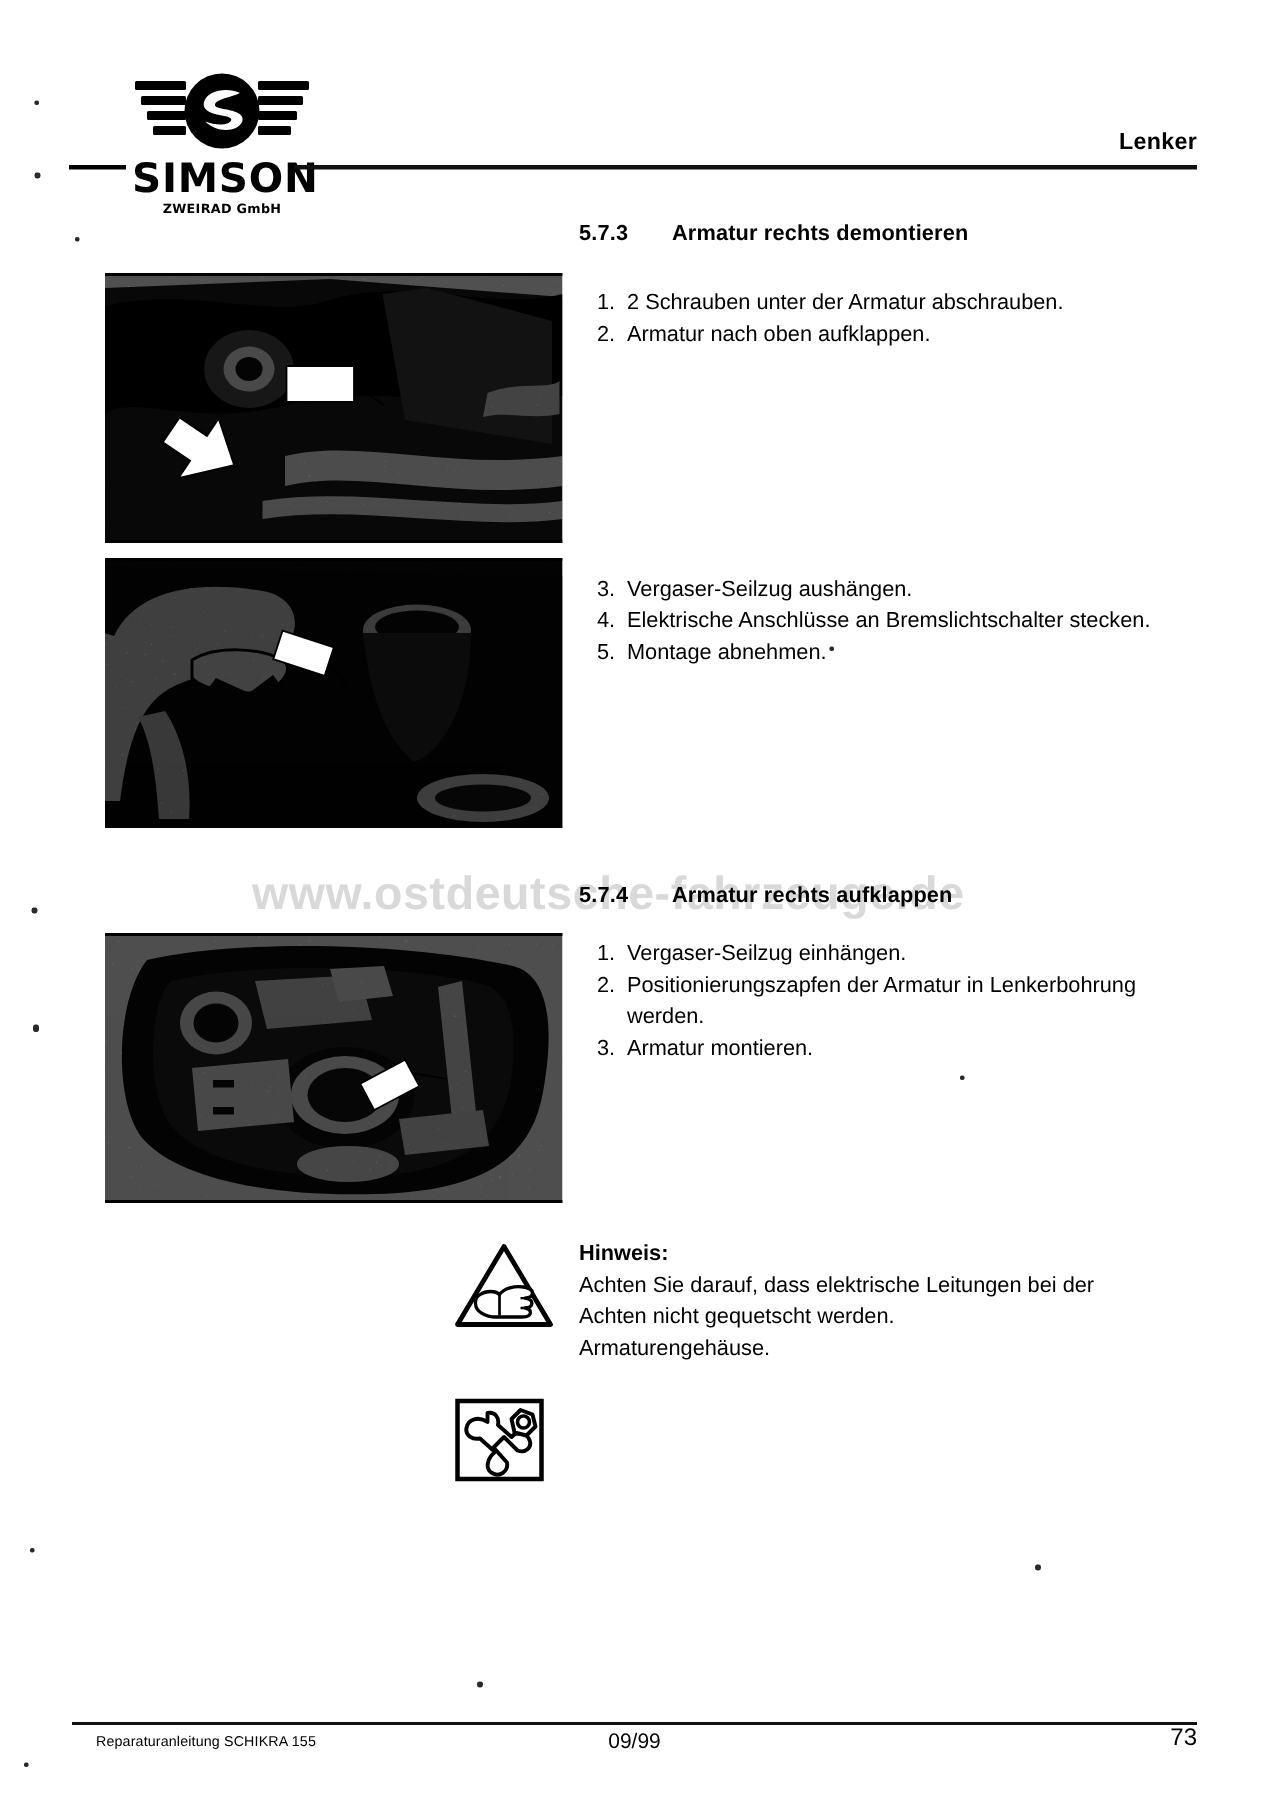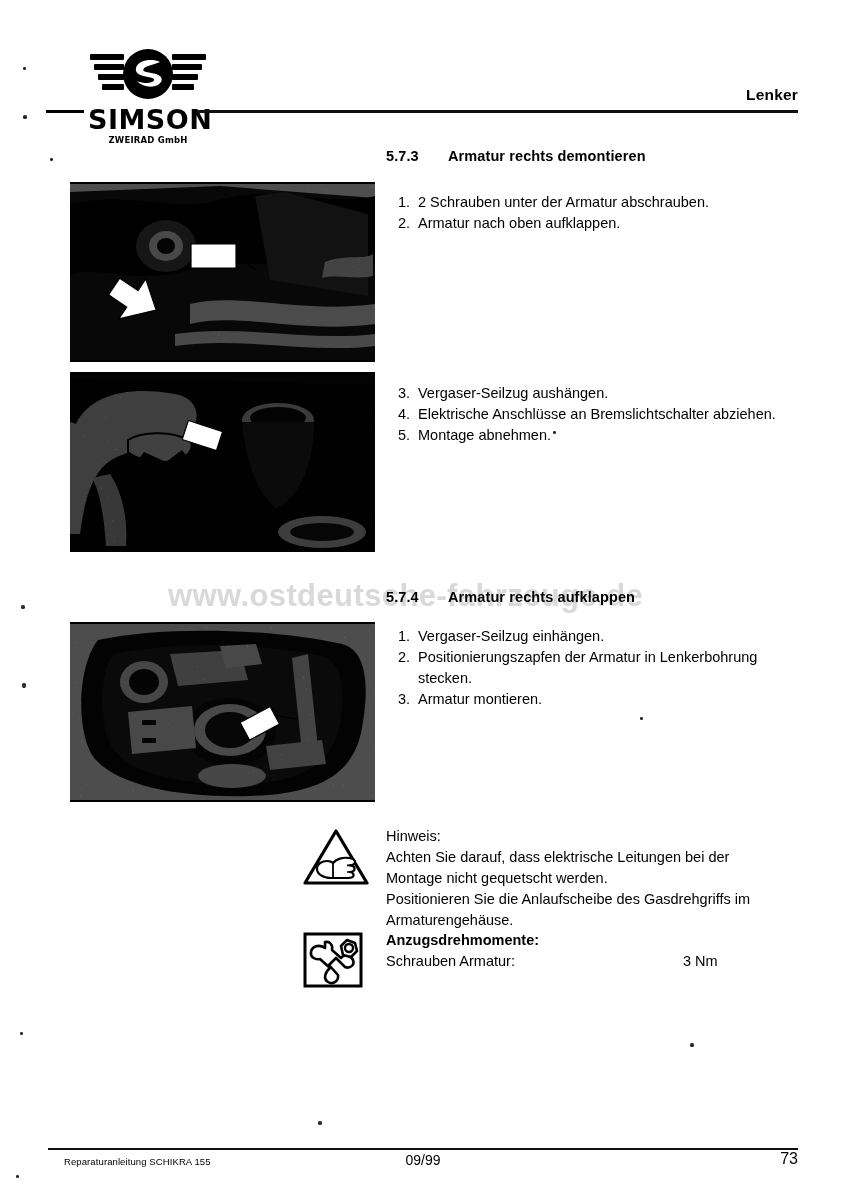--- a/index.html
+++ b/index.html
@@ -170,21 +170,21 @@
   }
   .note-body {
     position: absolute;
     left: 386px;
     top: 826px;
     width: 420px;
     font-size: 14.5px;
     line-height: 21px;
   }
   .note-title {
-    font-weight: 400;
+    font-weight: 700;
   }
   .torque-icon {
     position: absolute;
     left: 303px;
     top: 932px;
     width: 60px;
     height: 56px;
   }
   .torque-body {
     position: absolute;
@@ -388,78 +388,70 @@
     </div>
   </div>
 
   <div class="steps" style="left:398px; top:383px; width:408px;">
     <div class="step">
       <span class="step-num">3.</span>
       <span class="step-text">Vergaser-Seilzug aushängen.</span>
     </div>
     <div class="step">
       <span class="step-num">4.</span>
-      <span class="step-text">Elektrische Anschlüsse an Bremslichtschalter abziehen.</span>
+      <span class="step-text">Elektrische Anschlüsse an Bremslichtschalter stecken.</span>
     </div>
     <div class="step">
       <span class="step-num">5.</span>
       <span class="step-text">Montage abnehmen.</span>
     </div>
   </div>
 
   <div class="watermark">www.ostdeutsche-fahrzeuge.de</div>
 
   <div class="section-head" style="left:386px; top:589px;">
     <span class="section-num">5.7.4</span><span>Armatur rechts aufklappen</span>
   </div>
 
   <div class="steps" style="left:398px; top:626px; width:400px;">
     <div class="step">
       <span class="step-num">1.</span>
       <span class="step-text">Vergaser-Seilzug einhängen.</span>
     </div>
     <div class="step">
       <span class="step-num">2.</span>
-      <span class="step-text">Positionierungszapfen der Armatur in Lenkerbohrung stecken.</span>
+      <span class="step-text">Positionierungszapfen der Armatur in Lenkerbohrung werden.</span>
     </div>
     <div class="step">
       <span class="step-num">3.</span>
       <span class="step-text">Armatur montieren.</span>
     </div>
   </div>
 
   <svg class="note-icon" viewBox="0 0 66 58">
     <path d="M33 3 L64 55 L2 55 Z" fill="none" stroke="#000" stroke-width="3.2" stroke-linejoin="round"></path>
     <path d="M14 40 C14 36, 19 33, 24 33 C27 33, 29 34, 30 35 C33 31, 40 29, 46 30 C50 30.6, 52 32, 52 34 C52 36, 50 37.2, 47 37.4 C50 37.8, 51.6 39, 51.6 40.8 C51.6 42.6, 50 43.8, 47 44 C49.4 44.4, 50.6 45.6, 50.6 47 C50.6 48.8, 48.6 50, 45 50 L28 50 C20 50, 14 46, 14 41 Z" fill="#fff" stroke="#000" stroke-width="2.2" stroke-linejoin="round"></path>
     <path d="M30 35 L30 49" fill="none" stroke="#000" stroke-width="1.8"></path>
     <path d="M44 37.4 L50 37.4 M44 44 L50 44" fill="none" stroke="#000" stroke-width="1.6"></path>
   </svg>
 
   <div class="note-body">
     <div class="note-title">Hinweis:</div>
     <div>Achten Sie darauf, dass elektrische Leitungen bei der</div>
-    <div>Montage nicht gequetscht werden.</div>
-    <div>Positionieren Sie die Anlaufscheibe des Gasdrehgriffs im</div>
+    <div>Achten nicht gequetscht werden.</div>
     <div>Armaturengehäuse.</div>
   </div>
 
   <svg class="torque-icon" viewBox="0 0 60 56">
     <rect x="2" y="2" width="56" height="52" fill="none" stroke="#000" stroke-width="3"></rect>
     <path d="M22 16 C16 12, 9 14, 8 20 C7 25, 12 28, 17 27 L27 36 C22 40, 20 47, 25 50 C30 53, 36 49, 35 43 L26 33 L33 26 L42 35 C47 37, 52 33, 50 28 C48 23, 41 22, 38 26 L29 18 C30 13, 27 9, 22 10 Z" fill="#fff" stroke="#000" stroke-width="2.6" stroke-linejoin="round"></path>
     <path d="M44 8 L52 11 L54 19 L48 25 L40 23 L38 14 Z" fill="#fff" stroke="#000" stroke-width="2.6" stroke-linejoin="round"></path>
     <circle cx="46" cy="16" r="4" fill="#fff" stroke="#000" stroke-width="2.4"></circle>
   </svg>
 
-  <div class="torque-body">
-    <div class="torque-title">Anzugsdrehmomente:</div>
-    <div class="torque-row">
-      <span>Schrauben Armatur:</span>
-      <span class="torque-value">3 Nm</span>
-    </div>
-  </div>
 
   <div class="footer-rule"></div>
   <div class="footer-left">Reparaturanleitung SCHIKRA 155</div>
   <div class="footer-center">09/99</div>
   <div class="footer-right">73</div>
 
   <div class="speck" style="left:23px;  top:67px;  width:3px; height:3px;"></div>
   <div class="speck" style="left:23px;  top:115px; width:4px; height:4px;"></div>
   <div class="speck" style="left:50px;  top:158px; width:3px; height:3px;"></div>
   <div class="speck" style="left:21px;  top:605px; width:4px; height:4px;"></div>

